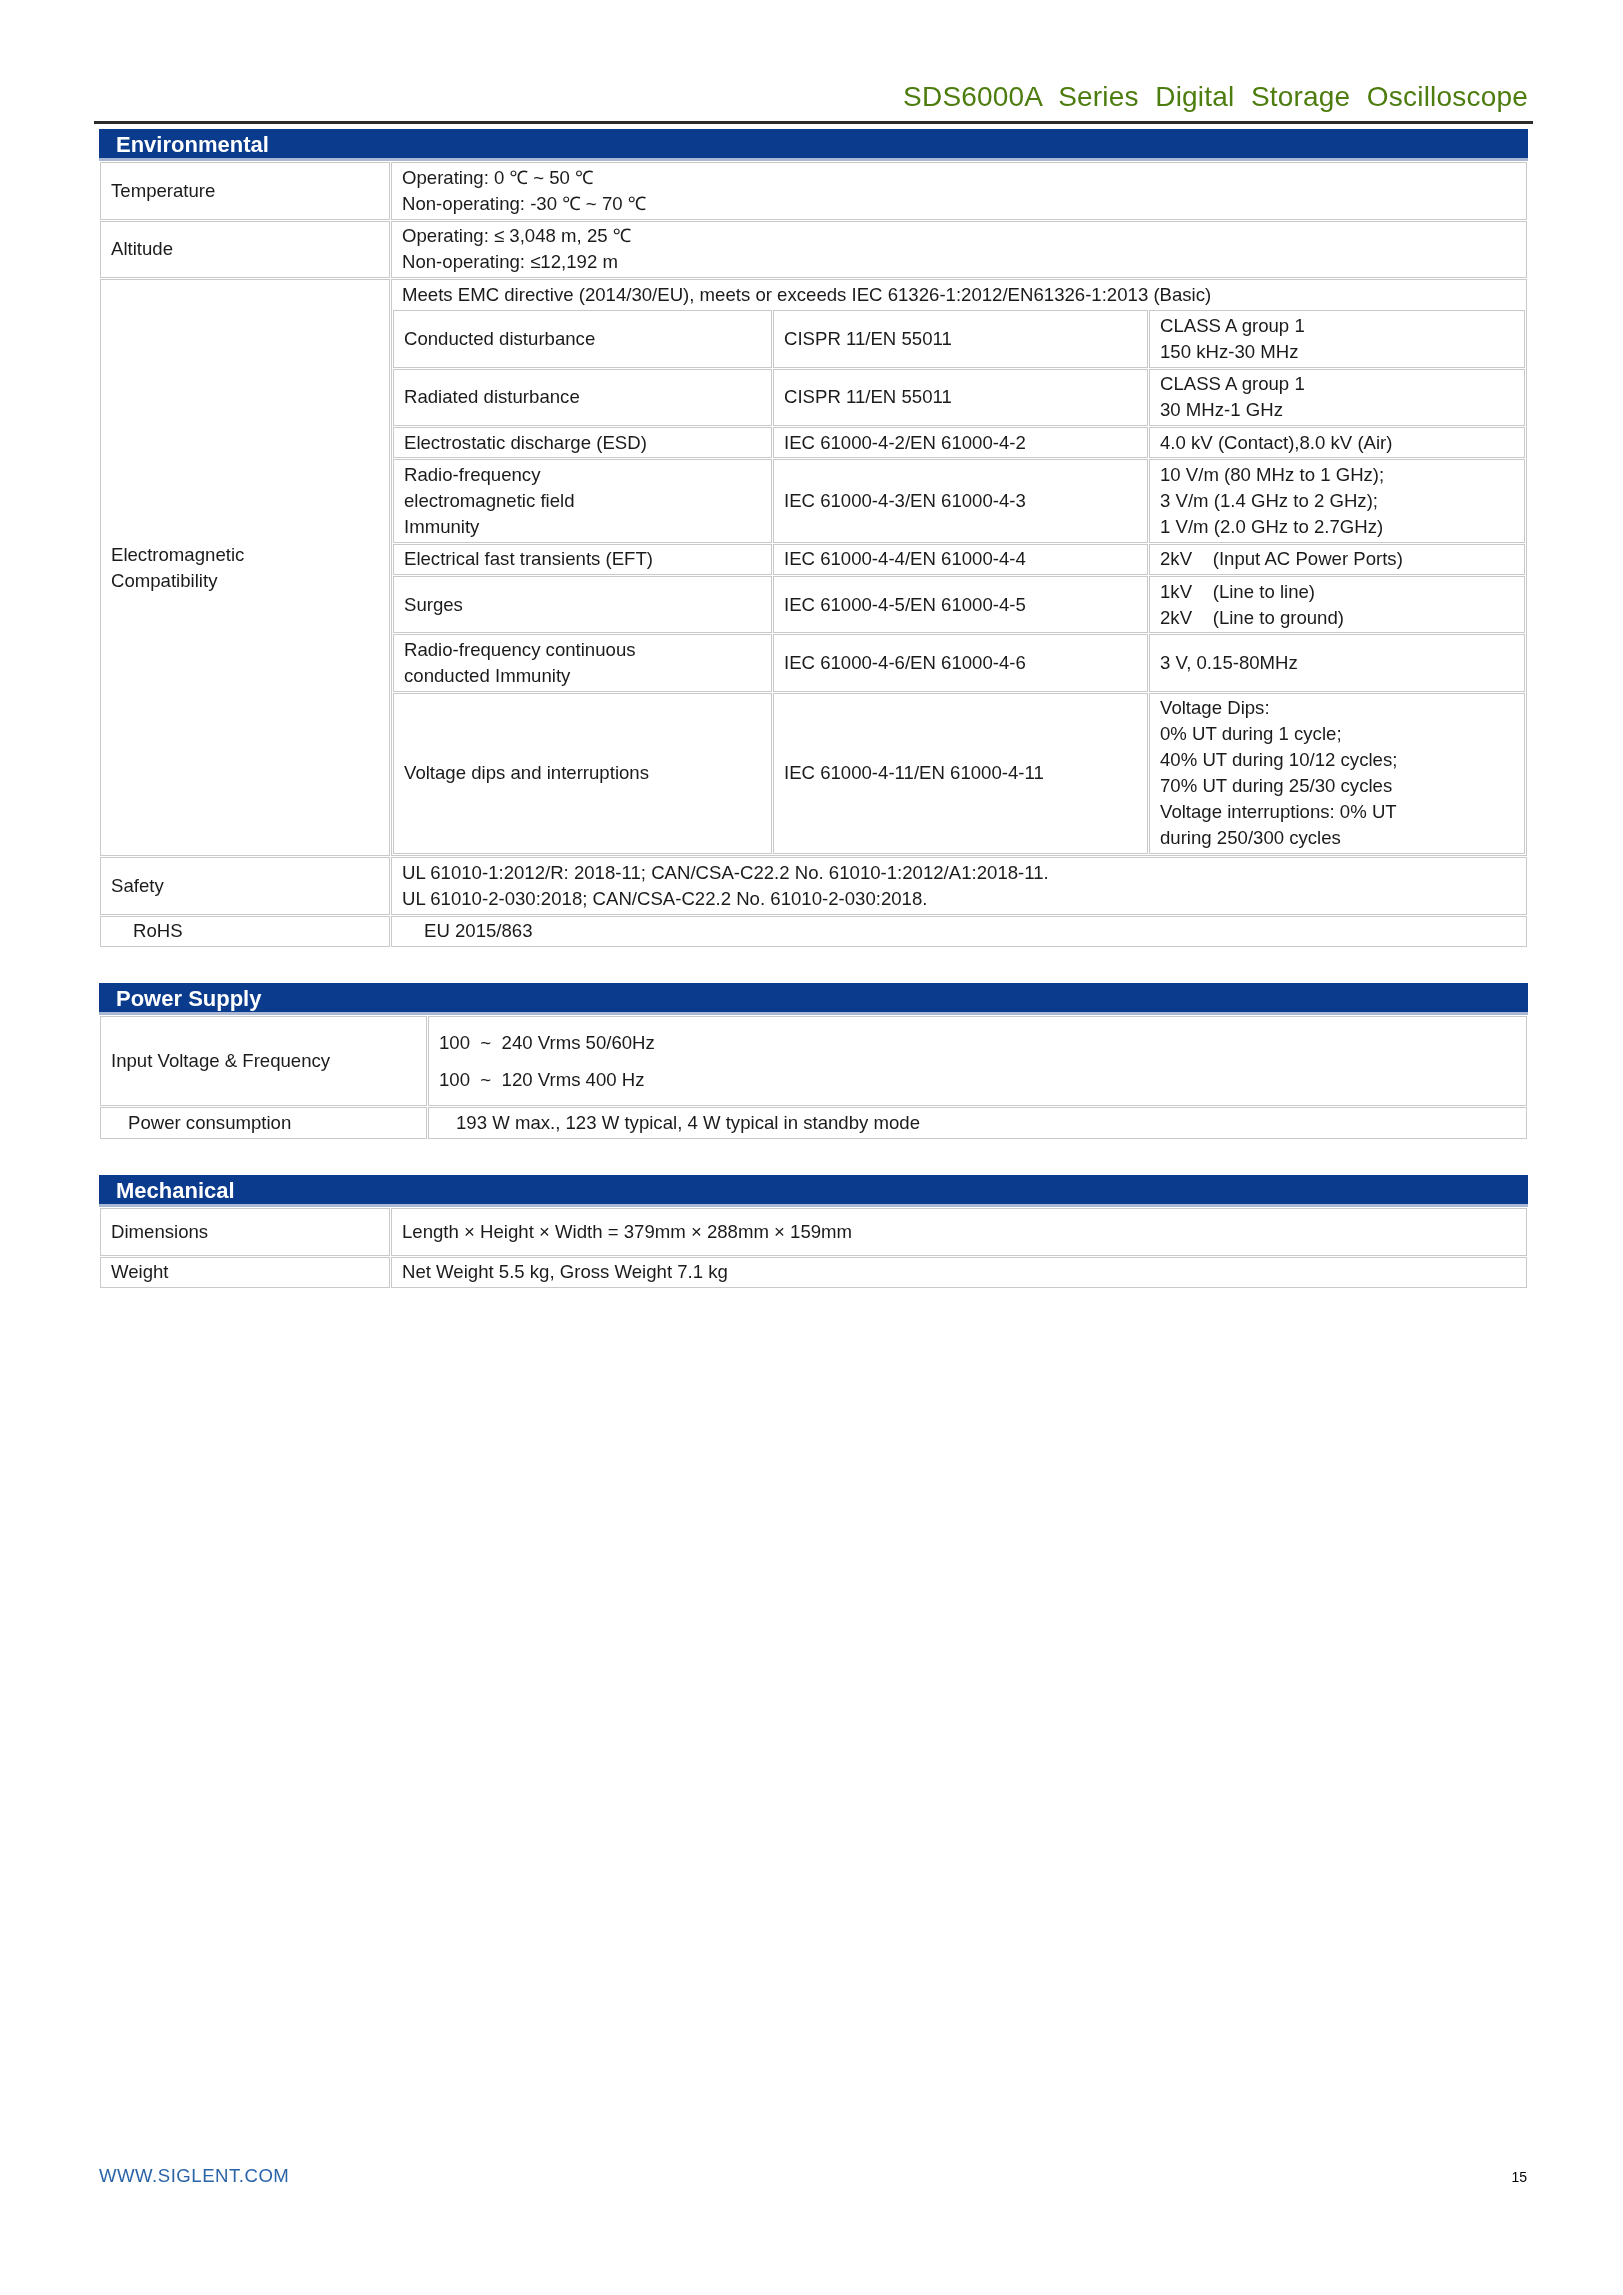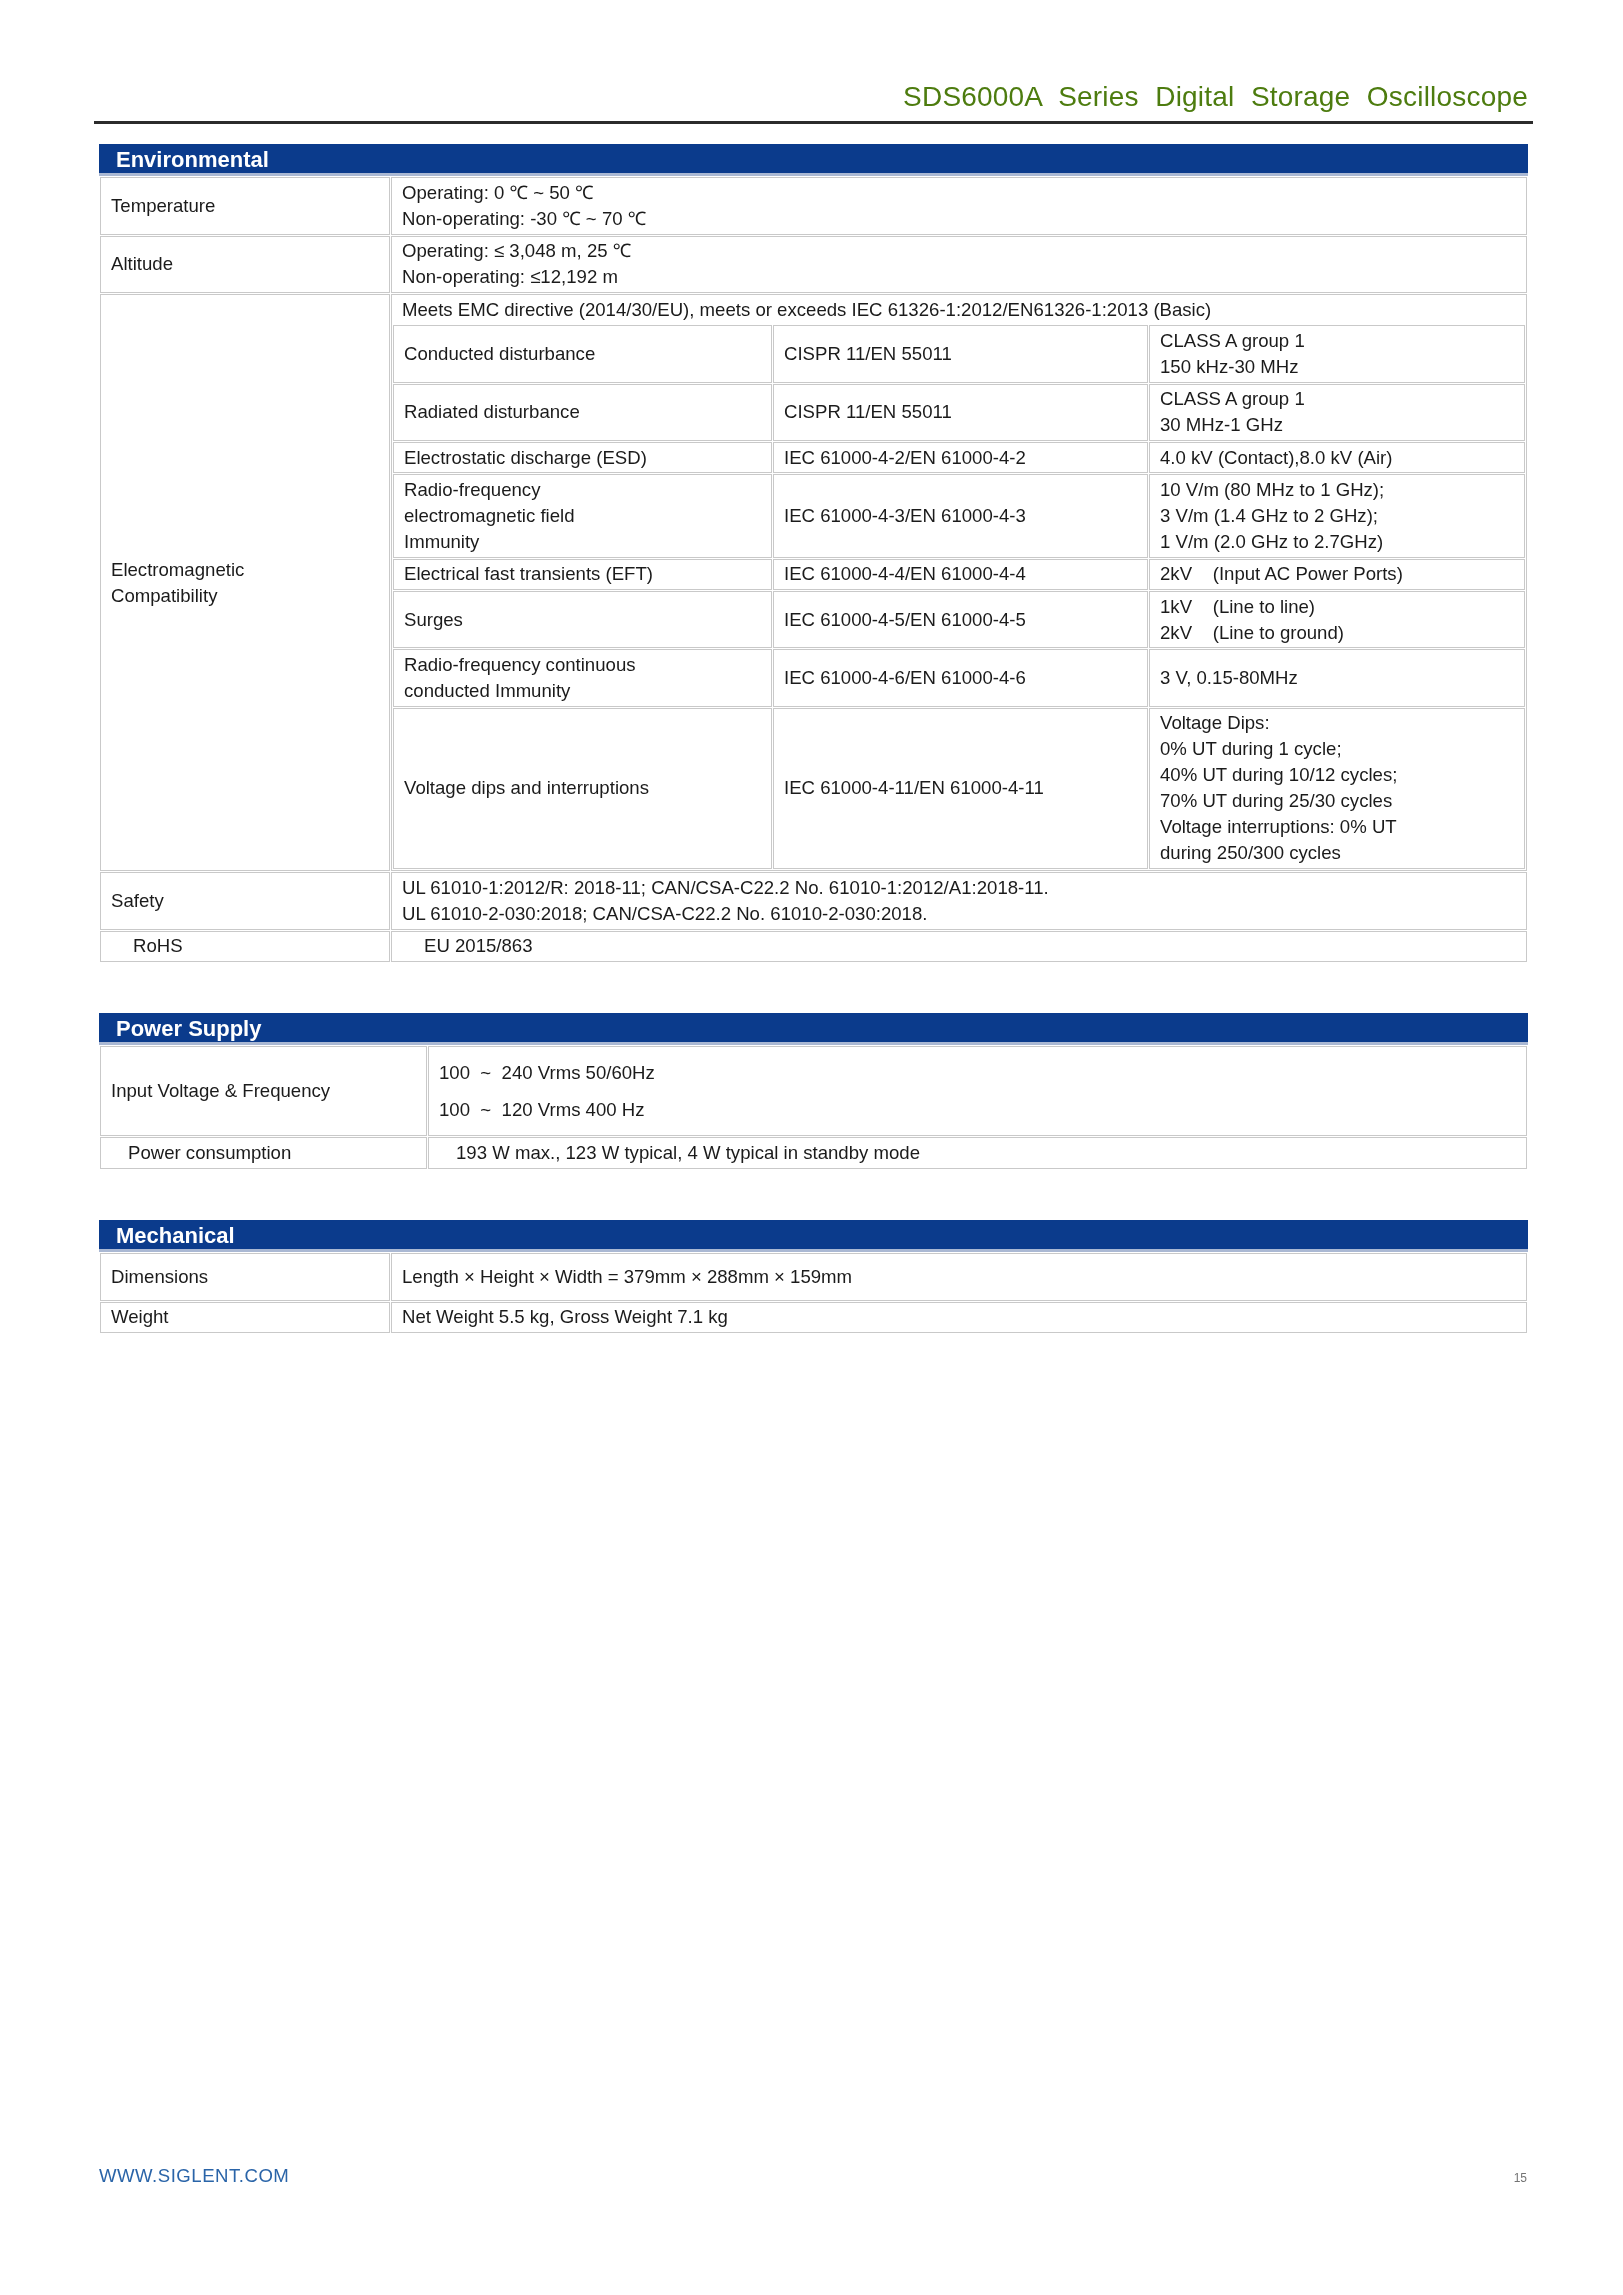--- a/index.html
+++ b/index.html
@@ -6,21 +6,21 @@
   html,body { background:#ffffff; }
   body { font-family:"Liberation Sans", sans-serif; color:#1b1b1b; }
   .page { position:relative; width:1623px; height:2295px; background:#ffffff; overflow:hidden; }
   .content { position:absolute; left:99px; width:1429px; top:0; }
 
   .page-header { margin-top:83px; text-align:right; font-size:28px; color:#4d7c0f;
                  word-spacing:8.5px; letter-spacing:0.2px; line-height:27px; }
   .header-rule { margin-top:11px; margin-left:-5px; margin-right:-5px;
                  height:3.4px; background:#2b2b2b; }
 
-  .section-bar { margin-top:20px; height:32px; background:#0b3b8c; color:#ffffff;
+  .section-bar { margin-top:5px; height:32px; background:#0b3b8c; color:#ffffff;
                  font-size:22px; font-weight:bold; line-height:32px; padding-left:17px;
                  border-bottom:3.4px solid #aab8d3; }
   .section-gap { height:30px; }
 
   table.spec { width:100%; border-collapse:separate; border-spacing:1.7px; table-layout:fixed; }
   table.spec td { border:0.8px solid #c9c9c9; vertical-align:middle;
                   font-size:18.6px; line-height:26px; padding:1.7px 10px; background:#ffffff; }
   td.gray { background:#f0f0ef; }
   td.label-cell { }
   .line { white-space:pre-wrap; }
@@ -45,21 +45,21 @@
   tr.eh186 td { height:157px; }
   tr.h106 td { height:90px; }
   tr.h32  td { height:27px;padding-left:27px; }
   tr.h57  td { height:48px; }
   tr.h36  td { height:30px; }
   .spaced-lines .line { margin:11px 0; }
 
   .footer { position:absolute; left:99px; right:96px; top:2165px;
             display:flex; justify-content:space-between; align-items:baseline; }
   .footer-site { color:#2a64a8; font-size:18.6px; letter-spacing:0.5px; text-decoration:none; }
-  .footer-page { color:#737373; font-size:12px; }
+  .footer-page { color:#000000; font-size:14px; }
 </style>
 </head>
 <body>
 
 <div class="page">
   <div class="content">
 
     <div class="page-header">SDS6000A Series Digital Storage Oscilloscope</div>
     <div class="header-rule"></div>
 

